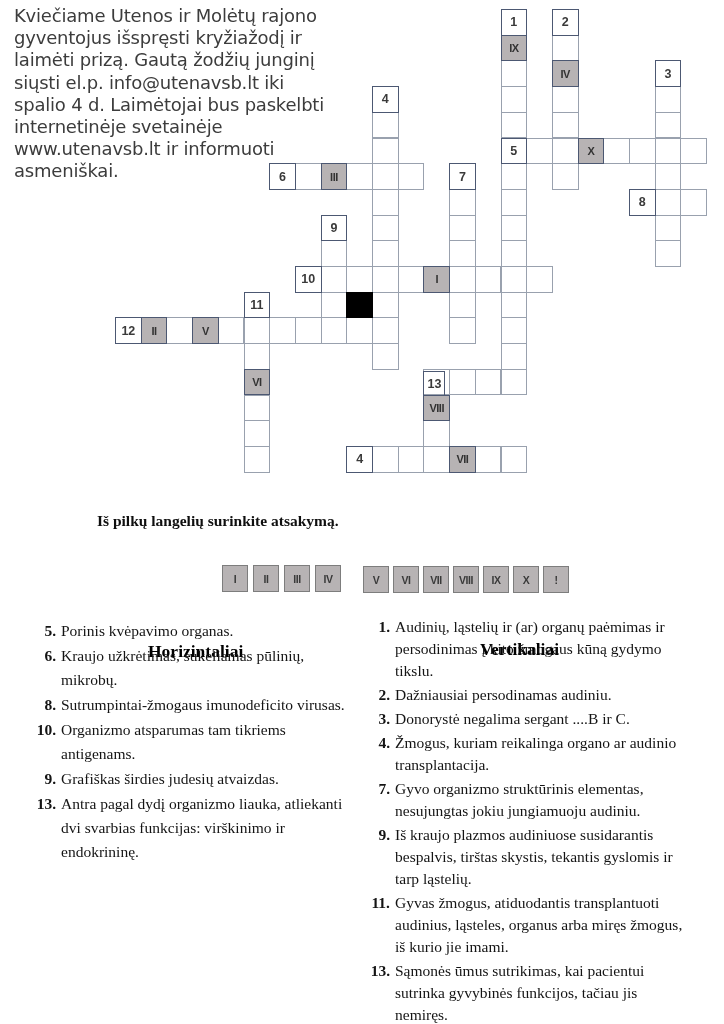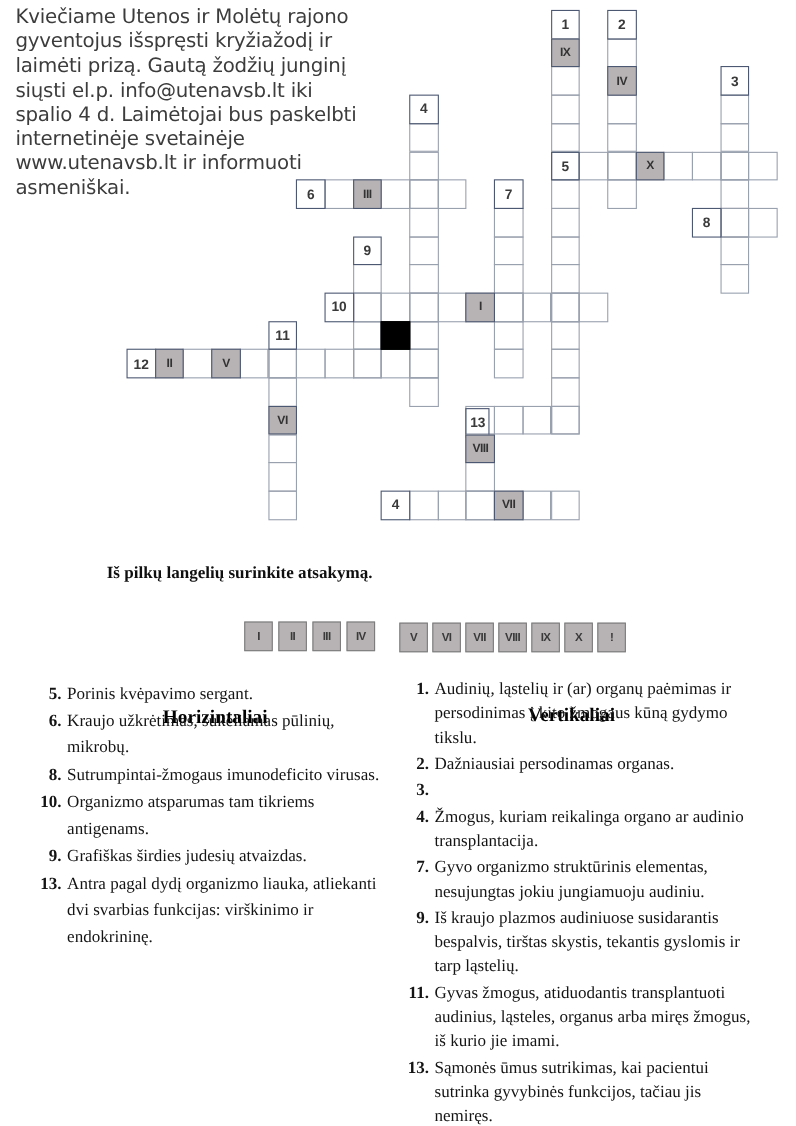--- a/index.html
+++ b/index.html
@@ -270,21 +270,21 @@
       <span>!</span>
     </div>
   </div>
 
 <div class="col-header" id="h-horiz">Horizintaliai</div>
 <div class="col-header" id="h-vert">Vertikaliai</div>
 
 <div class="clues" id="clues-left">
     <div class="clue">
       <div class="cnum">5.</div>
-      <div class="ctxt">Porinis kvėpavimo sergant.</div>
+      <div class="ctxt">Porinis kvėpavimo organas.</div>
     </div>
     <div class="clue">
       <div class="cnum">6.</div>
       <div class="ctxt">Kraujo užkrėtimas, sukeliamas pūlinių,
 mikrobų.</div>
     </div>
     <div class="clue">
       <div class="cnum">8.</div>
       <div class="ctxt">Sutrumpintai-žmogaus imunodeficito virusas.</div>
     </div>
@@ -306,24 +306,25 @@
   </div>
 <div class="clues" id="clues-right">
     <div class="clue">
       <div class="cnum">1.</div>
       <div class="ctxt">Audinių, ląstelių ir (ar) organų paėmimas ir
 persodinimas į kito žmogaus kūną gydymo
 tikslu.</div>
     </div>
     <div class="clue">
       <div class="cnum">2.</div>
-      <div class="ctxt">Dažniausiai persodinamas organas.</div>
+      <div class="ctxt">Dažniausiai persodinamas audiniu.</div>
     </div>
     <div class="clue">
       <div class="cnum">3.</div>
+      <div class="ctxt">Donorystė negalima sergant ....B ir C.</div>
     </div>
     <div class="clue">
       <div class="cnum">4.</div>
       <div class="ctxt">Žmogus, kuriam reikalinga organo ar audinio
 transplantacija.</div>
     </div>
     <div class="clue">
       <div class="cnum">7.</div>
       <div class="ctxt">Gyvo organizmo struktūrinis elementas,
 nesujungtas jokiu jungiamuoju audiniu.</div>

